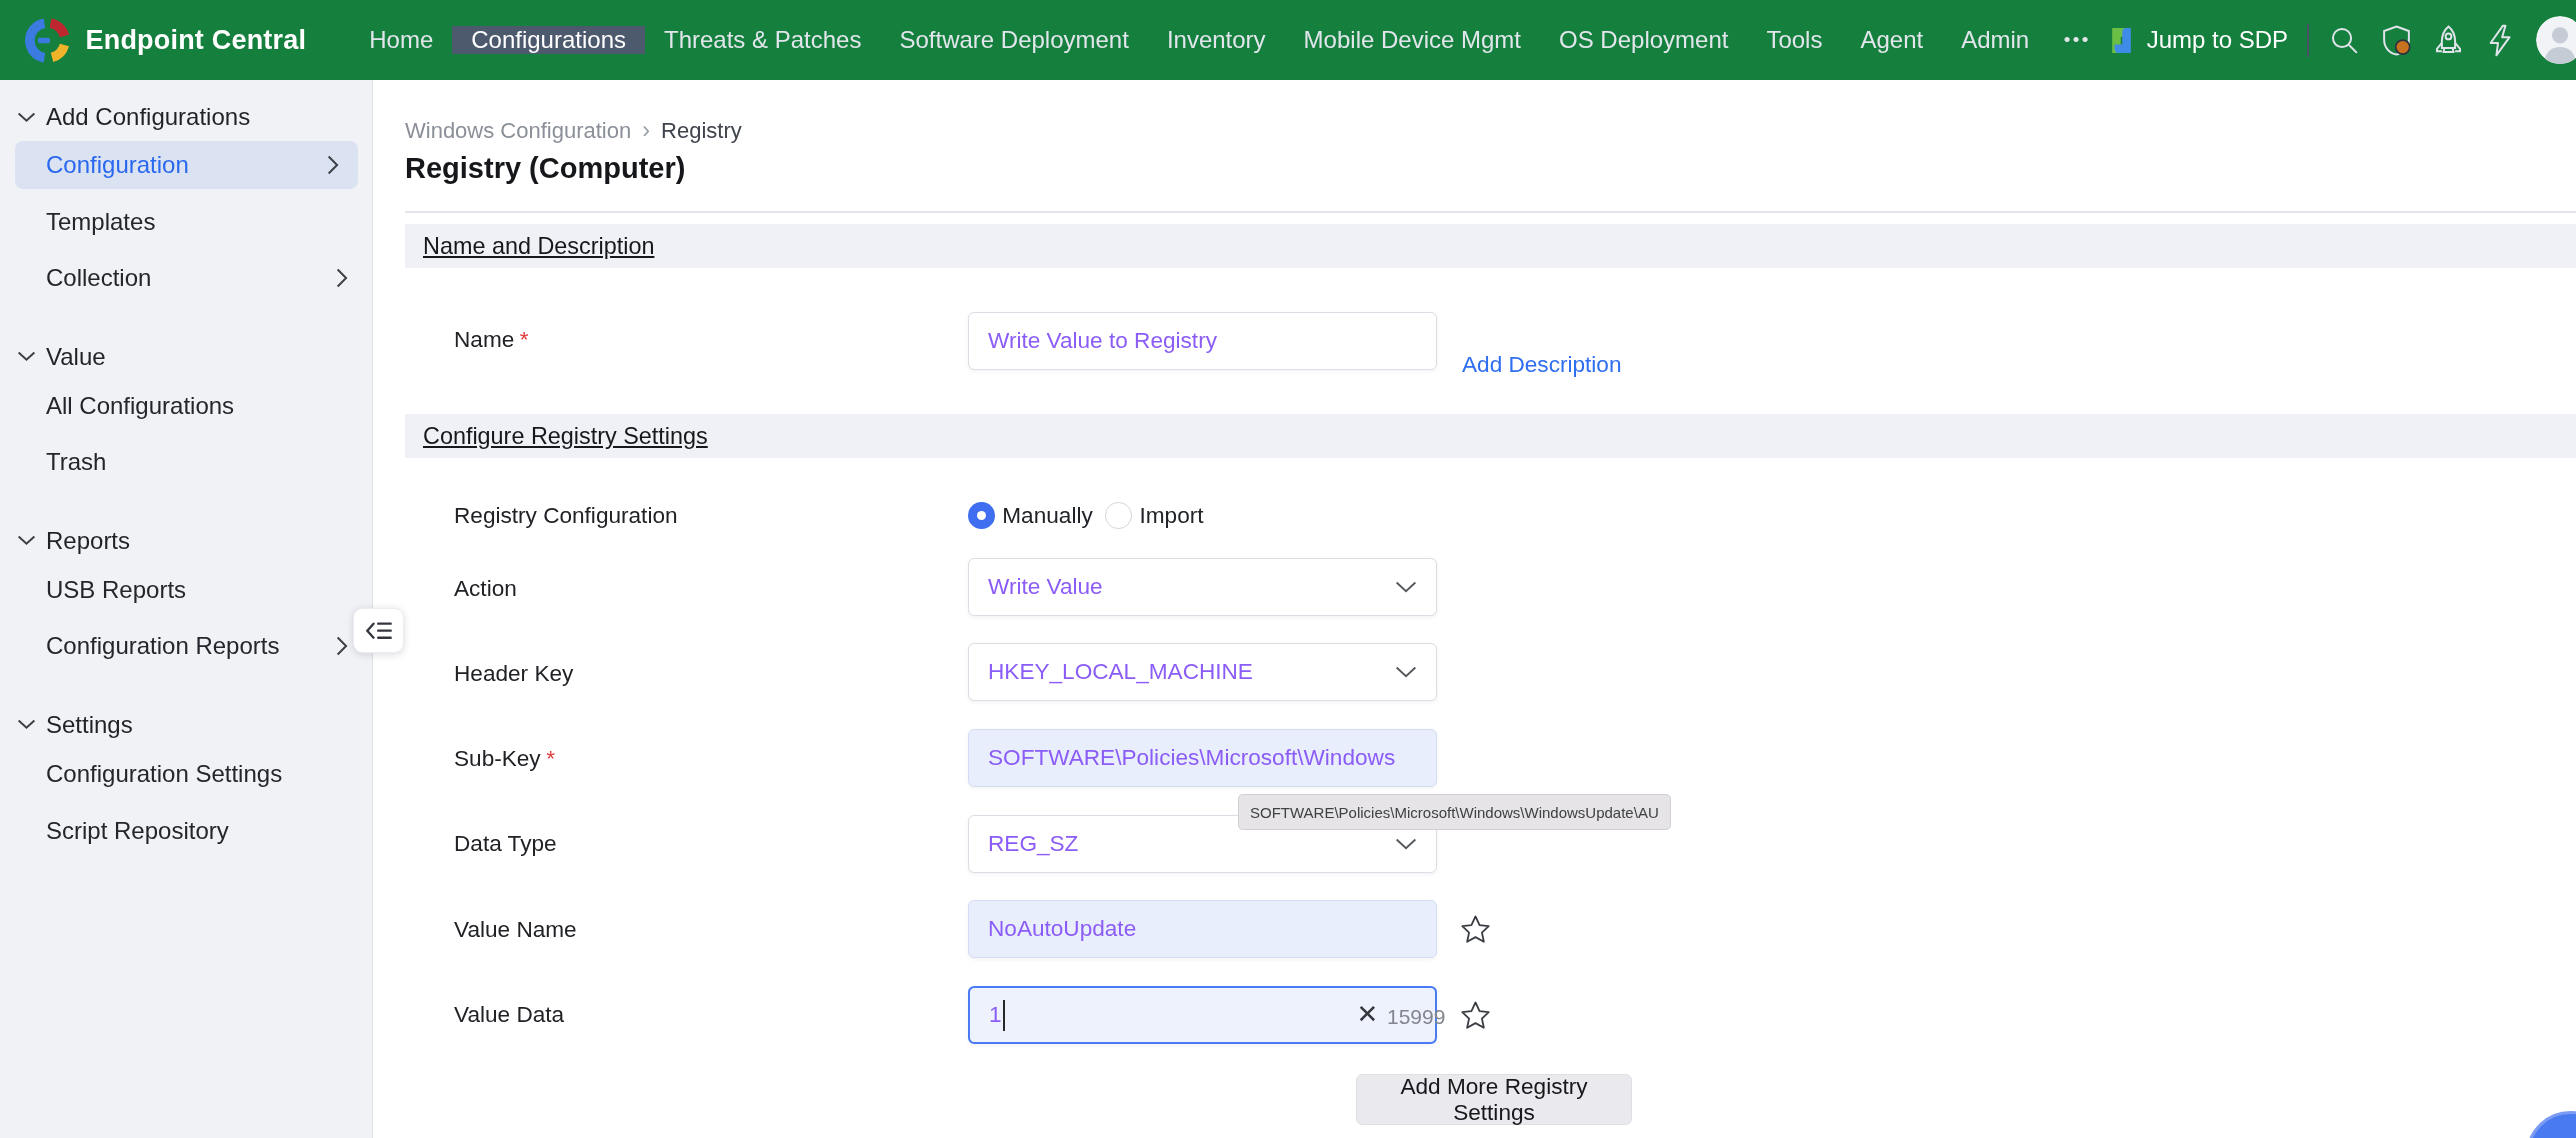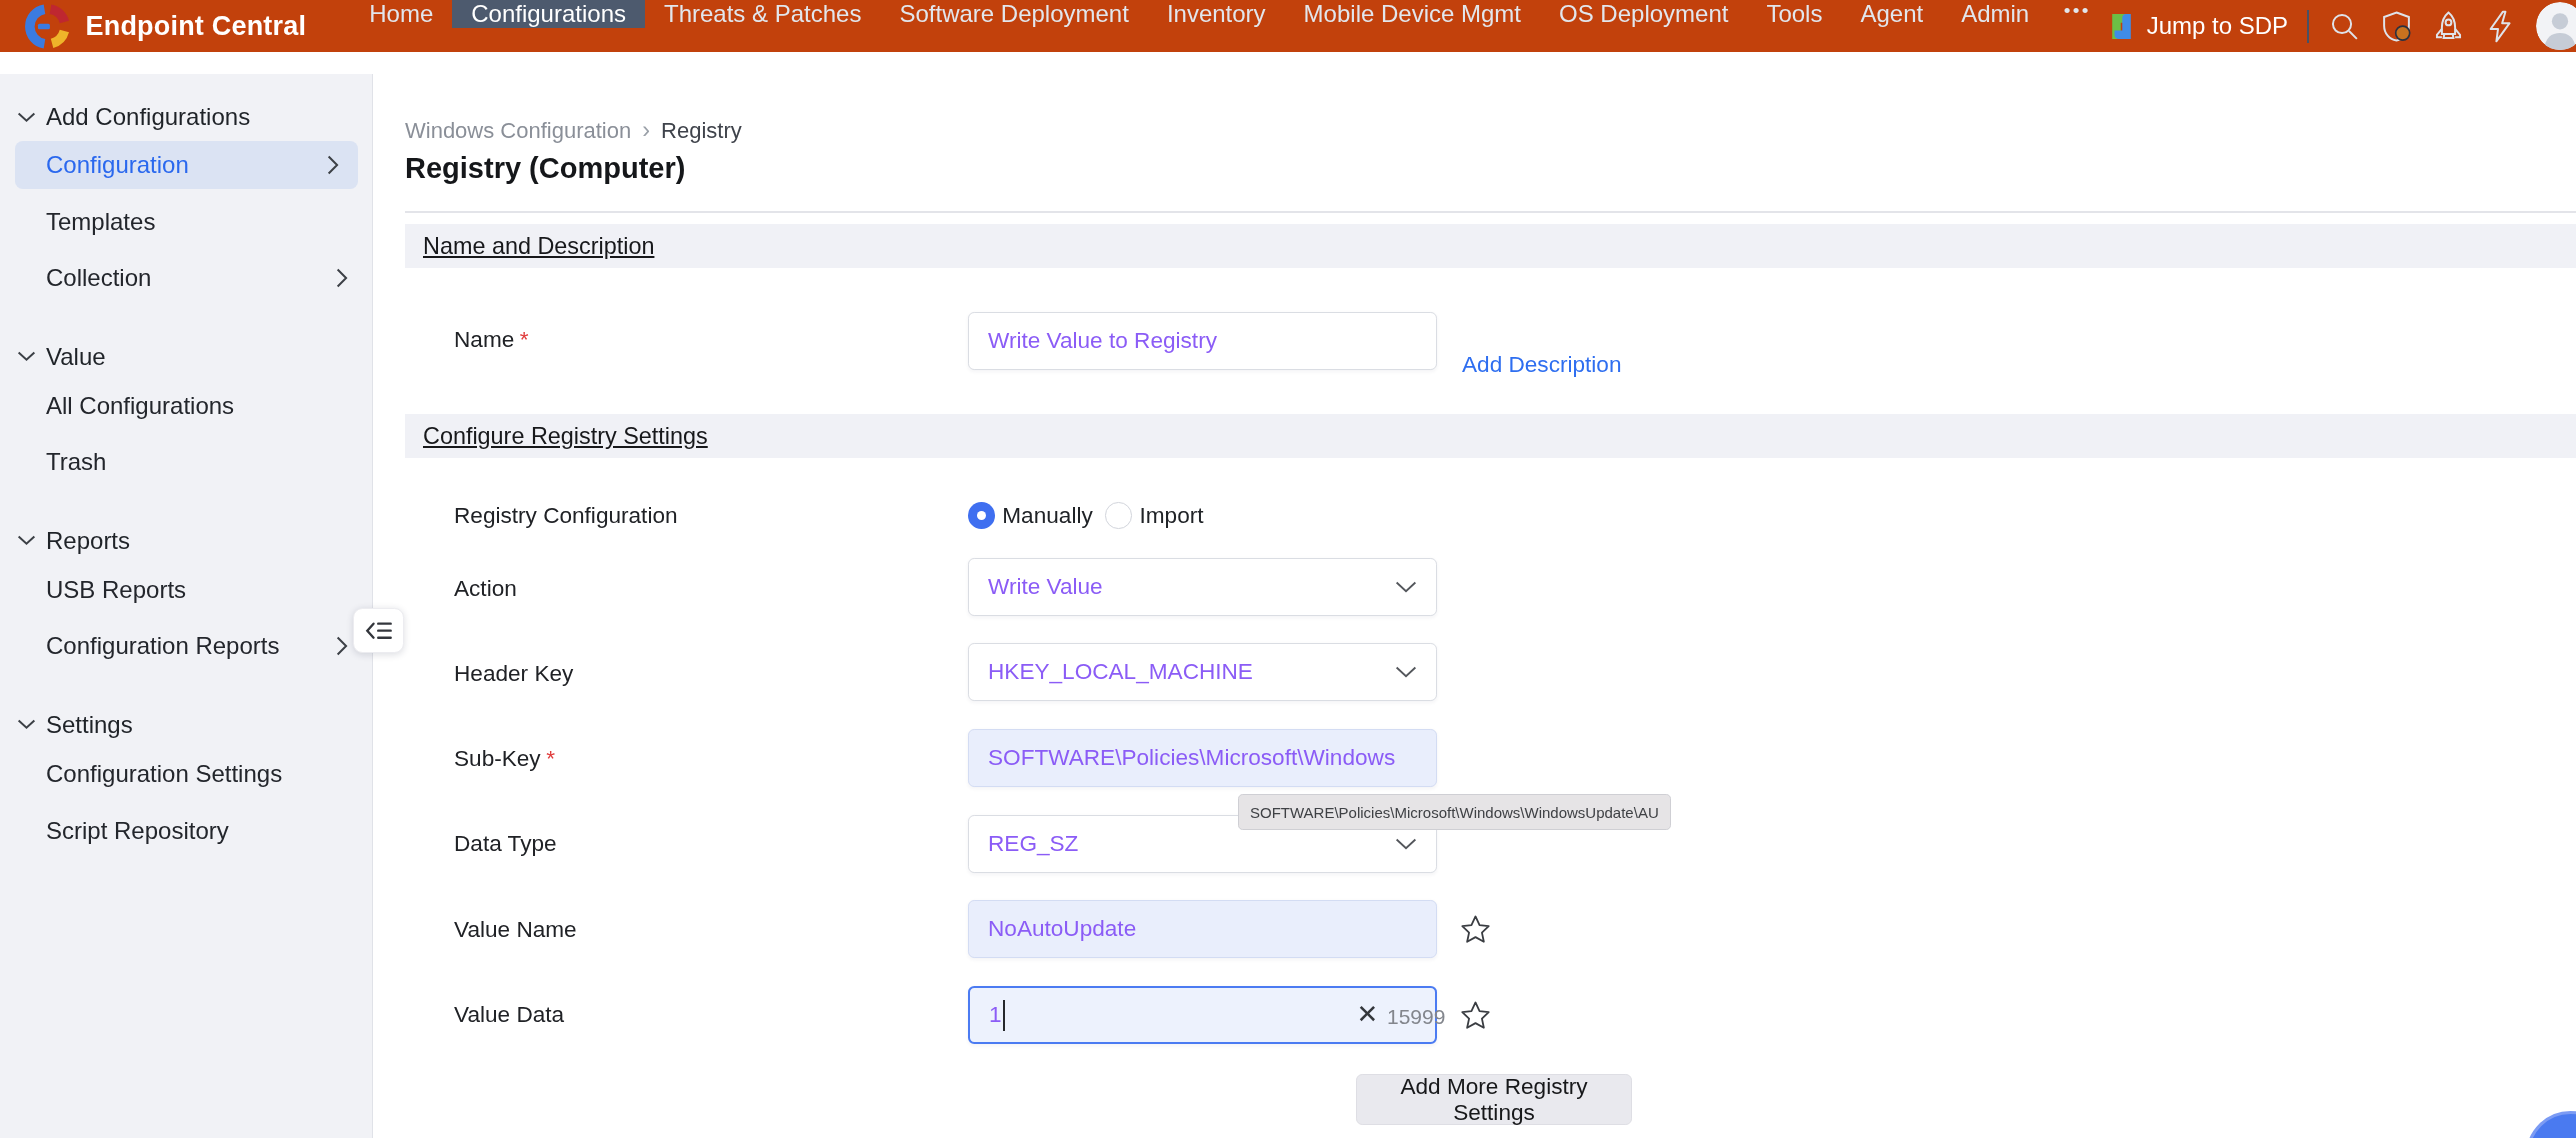--- a/index.html
+++ b/index.html
@@ -1,24 +1,24 @@
 <!DOCTYPE html>
 <html style="font-size:12.5px"><head>
 <meta charset="utf-8">
 <style>
   * { margin:0; padding:0; box-sizing:border-box; }
   html,body { width:2576px; height:1139px; overflow:hidden; }
   body { font-family:"Liberation Sans", sans-serif; background:#ffffff; position:relative; color:#1f2226; }
 
   
-  .topnav { position:absolute; top:0; left:0; right:0; height:52px; background:#c2410c;
+  .topnav { position:absolute; top:0; left:0; right:0; height:80px; background:#15803d;
             display:flex; align-items:center; color:#e2e6ec; white-space:nowrap; z-index:20; }
   .brand { display:flex; align-items:center; gap:12.5px; margin-left:22px; flex-shrink:0; }
   .brand-text { font-size:27px; font-weight:700; color:#ffffff; letter-spacing:0.2px; }
-  .nav-items { display:flex; height:100%; align-items:flex-start; font-size:24px; margin-left:44px; flex-shrink:0; }
+  .nav-items { display:flex; height:100%; align-items:center; font-size:24px; margin-left:44px; flex-shrink:0; }
   .nav-item { display:flex; align-items:center; padding:0 19px; cursor:pointer; }
   .nav-item.active { background:#4d5a6e; color:#ffffff; }
   .nav-item.more { font-size:19px; letter-spacing:2.3px; padding:0 15.6px; }
   .nav-right { margin-left:auto; display:flex; align-items:center; gap:19px; margin-right:12.5px; flex-shrink:0; }
   .sdp { display:flex; align-items:center; gap:9.4px; font-size:24px; color:#ffffff; cursor:pointer; }
   .vdiv { width:1.6px; height:33px; background:#485165; }
   .icon-btn { width:33px; height:33px; display:flex; align-items:center; justify-content:center; position:relative; cursor:pointer; }
   .avatar-wrap { width:48px; height:48px; border-radius:50%; overflow:hidden; flex-shrink:0; cursor:pointer; }
 
   

